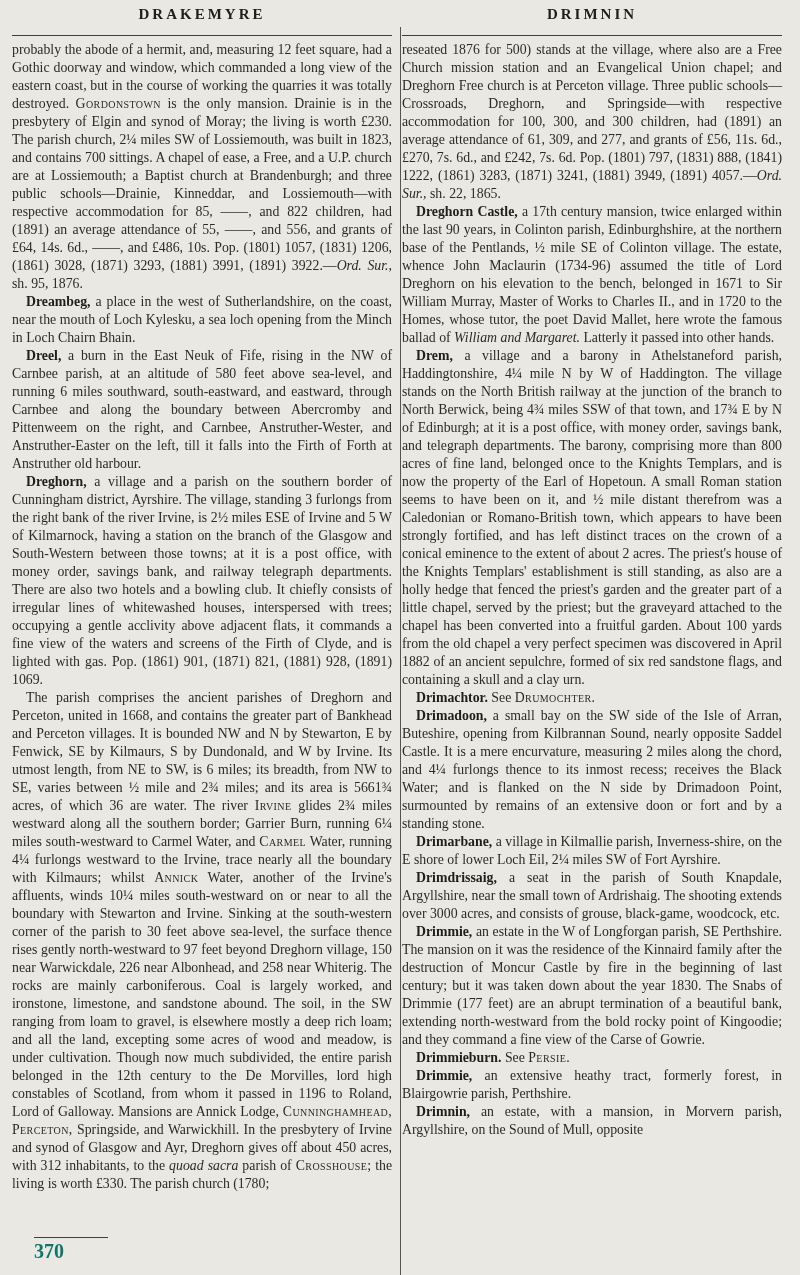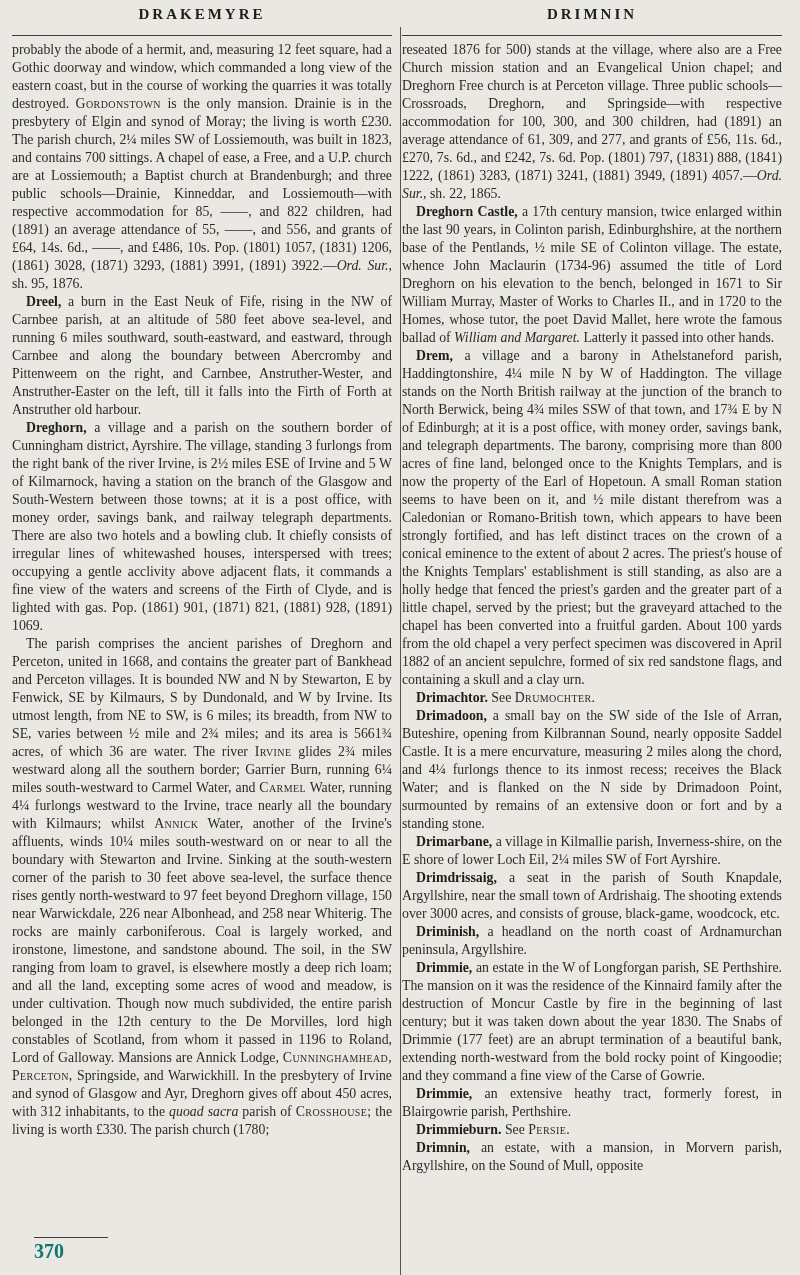--- a/index.html
+++ b/index.html
@@ -81,36 +81,36 @@
   <div class="running-head">
     <div class="head left">DRAKEMYRE</div>
     <div class="head right">DRIMNIN</div>
   </div>
 
   <div class="divider"></div>
 
   <div class="columns">
     <div class="col left" id="col-left">
         <p class="entry no-indent"><span class="seg-n">probably the abode of a hermit, and, measuring 12 feet square, had a Gothic doorway and window, which commanded a long view of the eastern coast, but in the course of working the quarries it was totally destroyed. </span><span class="seg-sc">Gordonstown</span><span class="seg-n"> is the only mansion. Drainie is in the presbytery of Elgin and synod of Moray; the living is worth £230. The parish church, 2¼ miles SW of Lossiemouth, was built in 1823, and contains 700 sittings. A chapel of ease, a Free, and a U.P. church are at Lossiemouth; a Baptist church at Brandenburgh; and three public schools—Drainie, Kinneddar, and Lossiemouth—with respective accommodation for 85, ——, and 822 children, had (1891) an average attendance of 55, ——, and 556, and grants of £64, 14s. 6d., ——, and £486, 10s. Pop. (1801) 1057, (1831) 1206, (1861) 3028, (1871) 3293, (1881) 3991, (1891) 3922.—</span><span class="seg-i">Ord. Sur.,</span><span class="seg-n"> sh. 95, 1876.</span></p>
+        <p class="entry"><span class="seg-b">Dreambeg,</span><span class="seg-n"> a place in the west of Sutherlandshire, on the coast, near the mouth of Loch Kylesku, a sea loch opening from the Minch in Loch Chairn Bhain.</span></p>
         <p class="entry"><span class="seg-b">Dreel,</span><span class="seg-n"> a burn in the East Neuk of Fife, rising in the NW of Carnbee parish, at an altitude of 580 feet above sea-level, and running 6 miles southward, south-eastward, and eastward, through Carnbee and along the boundary between Abercromby and Pittenweem on the right, and Carnbee, Anstruther-Wester, and Anstruther-Easter on the left, till it falls into the Firth of Forth at Anstruther old harbour.</span></p>
         <p class="entry"><span class="seg-b">Dreghorn,</span><span class="seg-n"> a village and a parish on the southern border of Cunningham district, Ayrshire. The village, standing 3 furlongs from the right bank of the river Irvine, is 2½ miles ESE of Irvine and 5 W of Kilmarnock, having a station on the branch of the Glasgow and South-Western between those towns; at it is a post office, with money order, savings bank, and railway telegraph departments. There are also two hotels and a bowling club. It chiefly consists of irregular lines of whitewashed houses, interspersed with trees; occupying a gentle acclivity above adjacent flats, it commands a fine view of the waters and screens of the Firth of Clyde, and is lighted with gas. Pop. (1861) 901, (1871) 821, (1881) 928, (1891) 1069.</span></p>
         <p class="entry"><span class="seg-n">The parish comprises the ancient parishes of Dreghorn and Perceton, united in 1668, and contains the greater part of Bankhead and Perceton villages. It is bounded NW and N by Stewarton, E by Fenwick, SE by Kilmaurs, S by Dundonald, and W by Irvine. Its utmost length, from NE to SW, is 6 miles; its breadth, from NW to SE, varies between ½ mile and 2¾ miles; and its area is 5661¾ acres, of which 36 are water. The river </span><span class="seg-sc">Irvine</span><span class="seg-n"> glides 2¾ miles westward along all the southern border; Garrier Burn, running 6¼ miles south-westward to Carmel Water, and </span><span class="seg-sc">Carmel</span><span class="seg-n"> Water, running 4¼ furlongs westward to the Irvine, trace nearly all the boundary with Kilmaurs; whilst </span><span class="seg-sc">Annick</span><span class="seg-n"> Water, another of the Irvine's affluents, winds 10¼ miles south-westward on or near to all the boundary with Stewarton and Irvine. Sinking at the south-western corner of the parish to 30 feet above sea-level, the surface thence rises gently north-westward to 97 feet beyond Dreghorn village, 150 near Warwickdale, 226 near Albonhead, and 258 near Whiterig. The rocks are mainly carboniferous. Coal is largely worked, and ironstone, limestone, and sandstone abound. The soil, in the SW ranging from loam to gravel, is elsewhere mostly a deep rich loam; and all the land, excepting some acres of wood and meadow, is under cultivation. Though now much subdivided, the entire parish belonged in the 12th century to the De Morvilles, lord high constables of Scotland, from whom it passed in 1196 to Roland, Lord of Galloway. Mansions are Annick Lodge, </span><span class="seg-sc">Cunninghamhead, Perceton,</span><span class="seg-n"> Springside, and Warwickhill. In the presbytery of Irvine and synod of Glasgow and Ayr, Dreghorn gives off about 450 acres, with 312 inhabitants, to the </span><span class="seg-i">quoad sacra</span><span class="seg-n"> parish of </span><span class="seg-sc">Crosshouse</span><span class="seg-n">; the living is worth £330. The parish church (1780;</span></p>
       </div>
     <div class="col right" id="col-right">
         <p class="entry no-indent"><span class="seg-n">reseated 1876 for 500) stands at the village, where also are a Free Church mission station and an Evangelical Union chapel; and Dreghorn Free church is at Perceton village. Three public schools—Crossroads, Dreghorn, and Springside—with respective accommodation for 100, 300, and 300 children, had (1891) an average attendance of 61, 309, and 277, and grants of £56, 11s. 6d., £270, 7s. 6d., and £242, 7s. 6d. Pop. (1801) 797, (1831) 888, (1841) 1222, (1861) 3283, (1871) 3241, (1881) 3949, (1891) 4057.—</span><span class="seg-i">Ord. Sur.,</span><span class="seg-n"> sh. 22, 1865.</span></p>
         <p class="entry"><span class="seg-b">Dreghorn Castle,</span><span class="seg-n"> a 17th century mansion, twice enlarged within the last 90 years, in Colinton parish, Edinburghshire, at the northern base of the Pentlands, ½ mile SE of Colinton village. The estate, whence John Maclaurin (1734-96) assumed the title of Lord Dreghorn on his elevation to the bench, belonged in 1671 to Sir William Murray, Master of Works to Charles II., and in 1720 to the Homes, whose tutor, the poet David Mallet, here wrote the famous ballad of </span><span class="seg-i">William and Margaret.</span><span class="seg-n"> Latterly it passed into other hands.</span></p>
         <p class="entry"><span class="seg-b">Drem,</span><span class="seg-n"> a village and a barony in Athelstaneford parish, Haddingtonshire, 4¼ mile N by W of Haddington. The village stands on the North British railway at the junction of the branch to North Berwick, being 4¾ miles SSW of that town, and 17¾ E by N of Edinburgh; at it is a post office, with money order, savings bank, and telegraph departments. The barony, comprising more than 800 acres of fine land, belonged once to the Knights Templars, and is now the property of the Earl of Hopetoun. A small Roman station seems to have been on it, and ½ mile distant therefrom was a Caledonian or Romano-British town, which appears to have been strongly fortified, and has left distinct traces on the crown of a conical eminence to the extent of about 2 acres. The priest's house of the Knights Templars' establishment is still standing, as also are a holly hedge that fenced the priest's garden and the greater part of a little chapel, served by the priest; but the graveyard attached to the chapel has been converted into a fruitful garden. About 100 yards from the old chapel a very perfect specimen was discovered in April 1882 of an ancient sepulchre, formed of six red sandstone flags, and containing a skull and a clay urn.</span></p>
         <p class="entry"><span class="seg-b">Drimachtor.</span><span class="seg-n"> See </span><span class="seg-sc">Drumochter</span><span class="seg-n">.</span></p>
         <p class="entry"><span class="seg-b">Drimadoon,</span><span class="seg-n"> a small bay on the SW side of the Isle of Arran, Buteshire, opening from Kilbrannan Sound, nearly opposite Saddel Castle. It is a mere encurvature, measuring 2 miles along the chord, and 4¼ furlongs thence to its inmost recess; receives the Black Water; and is flanked on the N side by Drimadoon Point, surmounted by remains of an extensive doon or fort and by a standing stone.</span></p>
         <p class="entry"><span class="seg-b">Drimarbane,</span><span class="seg-n"> a village in Kilmallie parish, Inverness-shire, on the E shore of lower Loch Eil, 2¼ miles SW of Fort Ayrshire.</span></p>
         <p class="entry"><span class="seg-b">Drimdrissaig,</span><span class="seg-n"> a seat in the parish of South Knapdale, Argyllshire, near the small town of Ardrishaig. The shooting extends over 3000 acres, and consists of grouse, black-game, woodcock, etc.</span></p>
-        <p class="entry"><span class="seg-b">Driminish,</span><span class="seg-n"> a headland on the north coast of Ardnamurchan peninsula, Argyllshire.</span></p>
         <p class="entry"><span class="seg-b">Drimmie,</span><span class="seg-n"> an estate in the W of Longforgan parish, SE Perthshire. The mansion on it was the residence of the Kinnaird family after the destruction of Moncur Castle by fire in the beginning of last century; but it was taken down about the year 1830. The Snabs of Drimmie (177 feet) are an abrupt termination of a beautiful bank, extending north-westward from the bold rocky point of Kingoodie; and they command a fine view of the Carse of Gowrie.</span></p>
+        <p class="entry"><span class="seg-b">Drimmieburn.</span><span class="seg-n"> See </span><span class="seg-sc">Persie</span><span class="seg-n">.</span></p>
         <p class="entry"><span class="seg-b">Drimmie,</span><span class="seg-n"> an extensive heathy tract, formerly forest, in Blairgowrie parish, Perthshire.</span></p>
-        <p class="entry"><span class="seg-b">Drimmieburn.</span><span class="seg-n"> See </span><span class="seg-sc">Persie</span><span class="seg-n">.</span></p>
         <p class="entry"><span class="seg-b">Drimnin,</span><span class="seg-n"> an estate, with a mansion, in Morvern parish, Argyllshire, on the Sound of Mull, opposite</span></p>
       </div>
   </div>
 
   <div class="folio">
     <span class="folio-rule"></span>
     <span>370</span>
   </div>
 
 </div>

